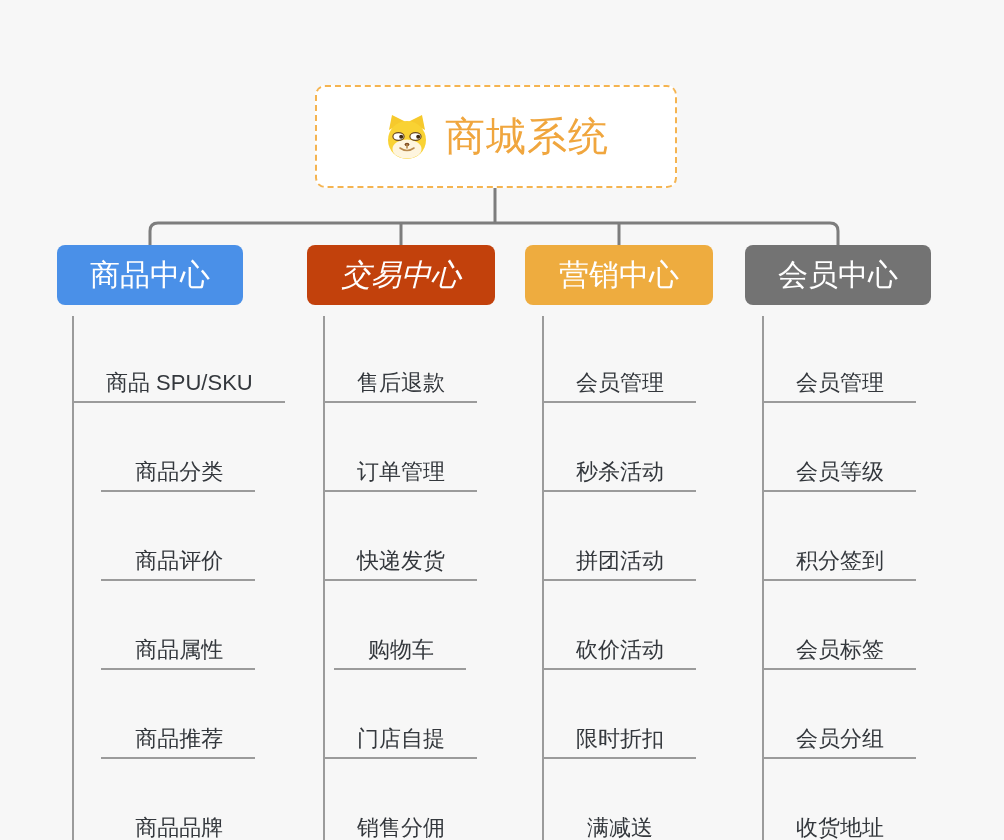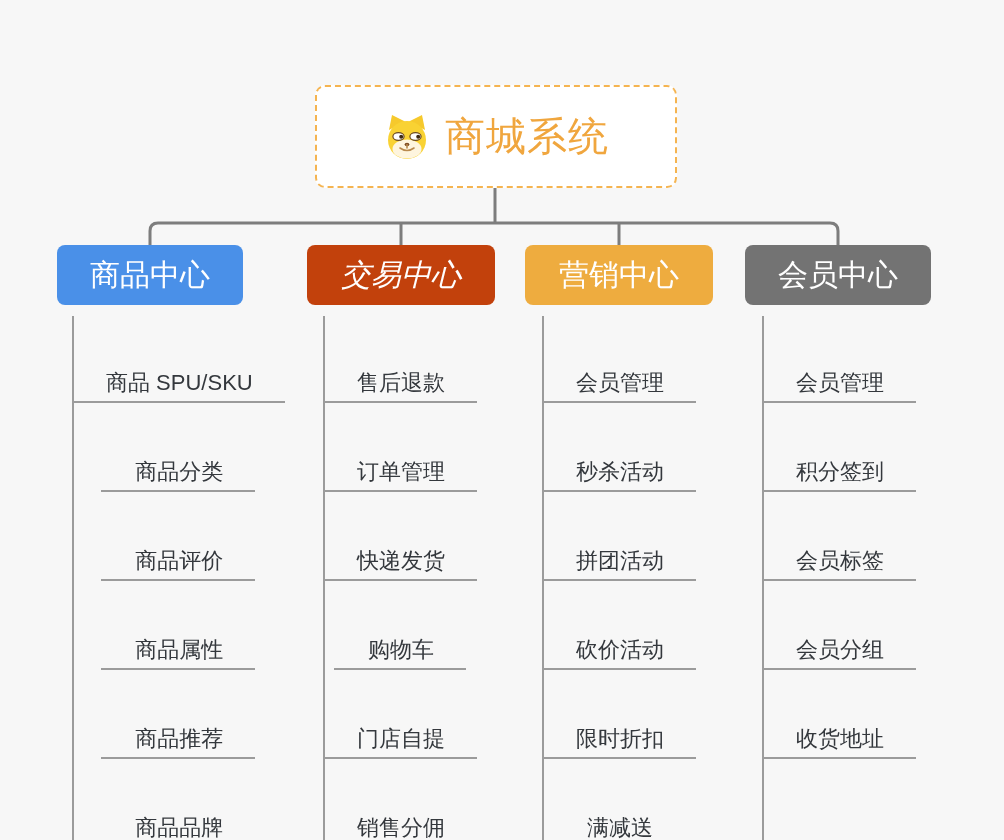--- a/index.html
+++ b/index.html
@@ -152,19 +152,20 @@
     <div class="item">会员管理</div>
     <div class="item">秒杀活动</div>
     <div class="item">拼团活动</div>
     <div class="item">砍价活动</div>
     <div class="item">限时折扣</div>
     <div class="item">满减送</div>
   </div>
 
   <div class="col c3">
     <div class="item">会员管理</div>
+    <div class="item">会员等级</div>
     <div class="item">积分签到</div>
     <div class="item">会员标签</div>
     <div class="item">会员分组</div>
     <div class="item">收货地址</div>
   </div>
 
 </div>
 
 </body></html>

